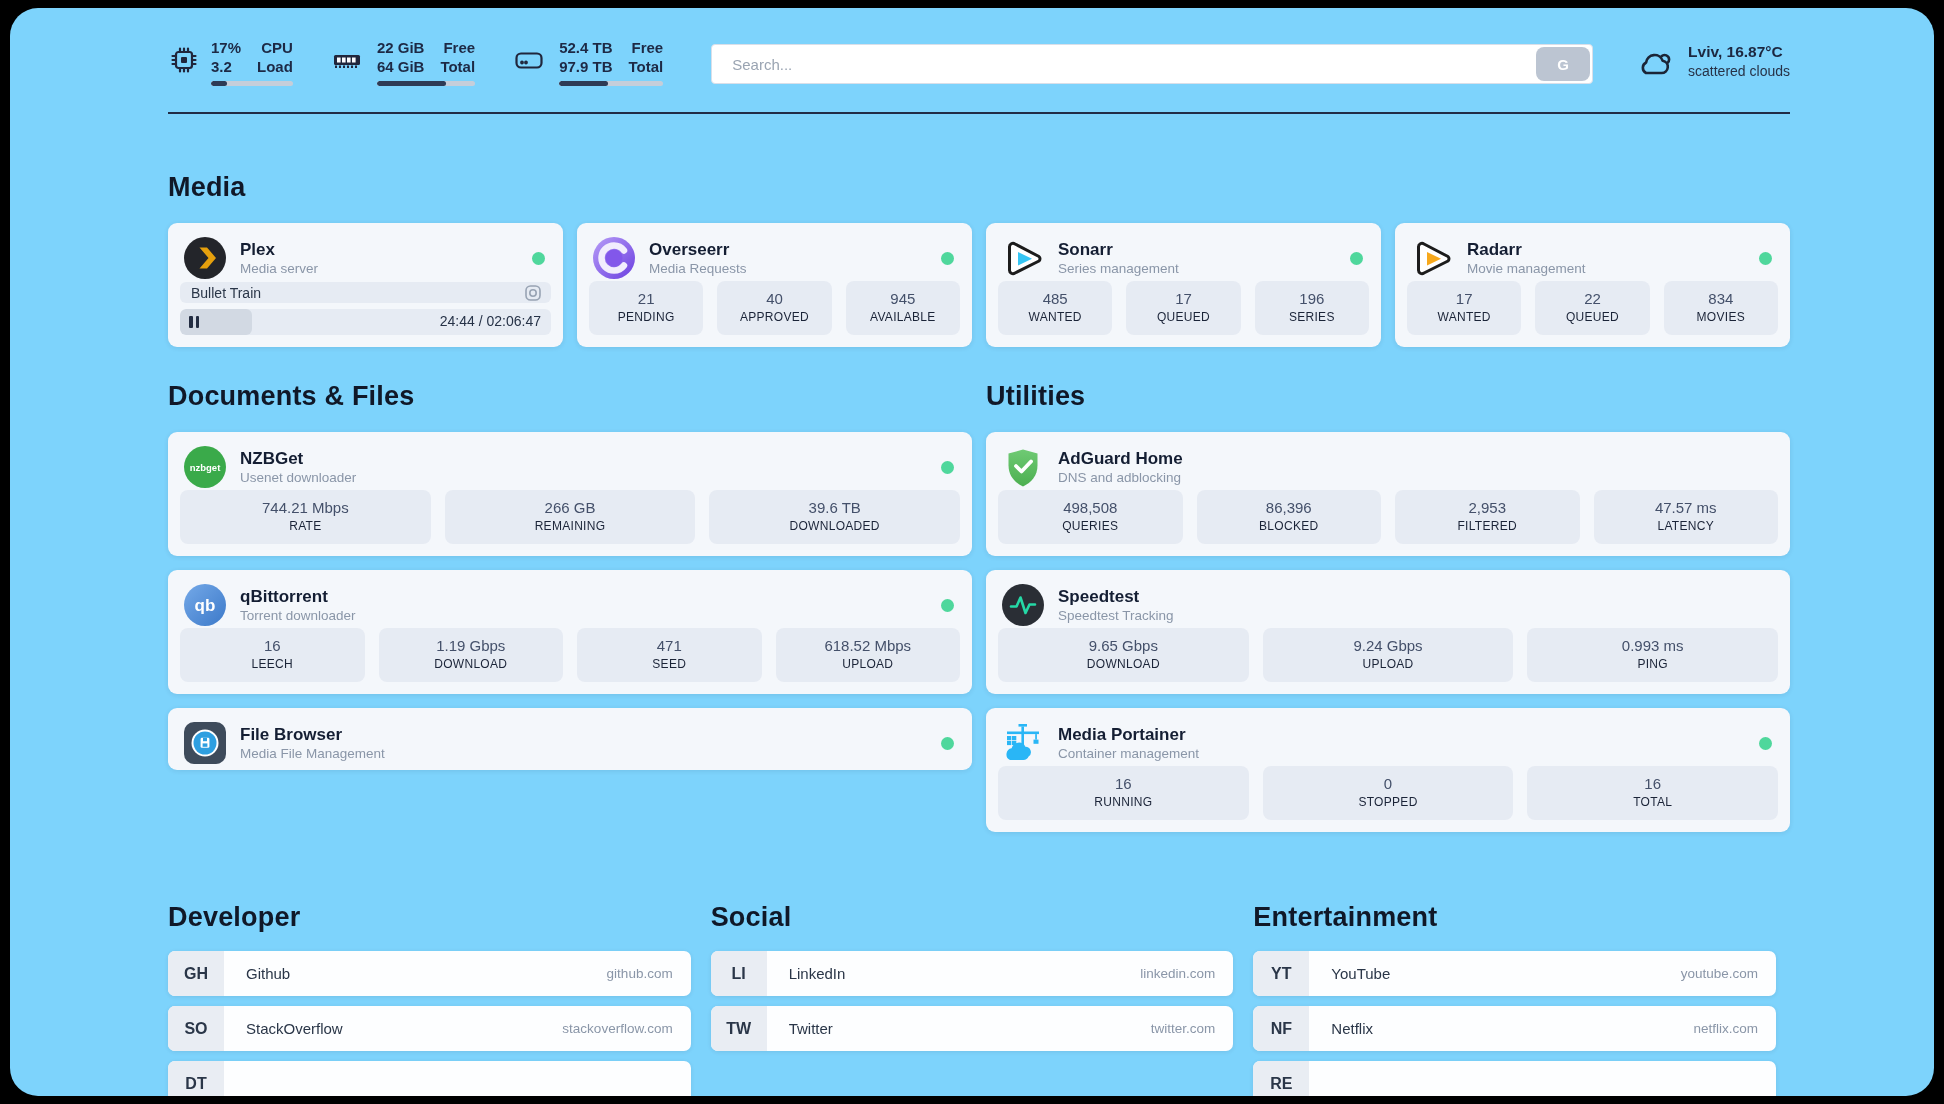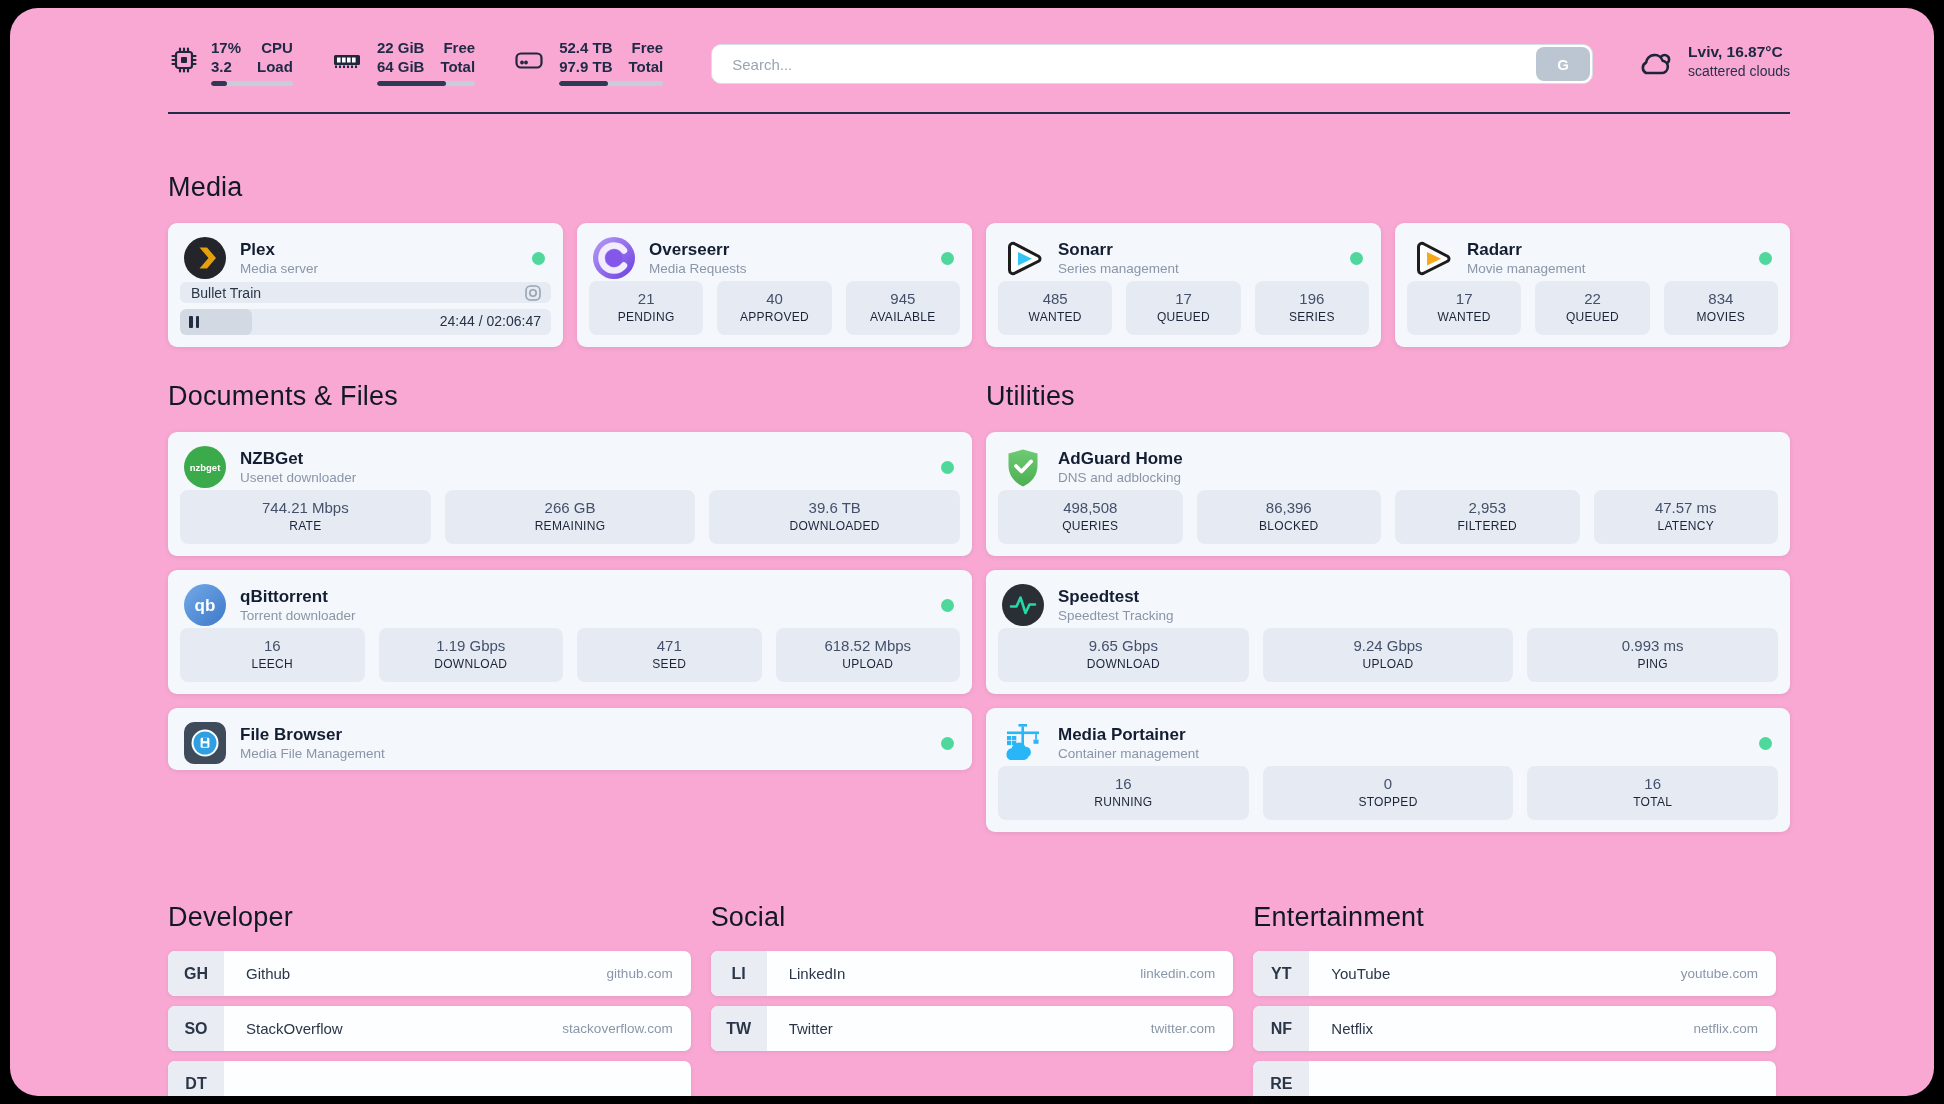--- a/index.html
+++ b/index.html
@@ -1,48 +1,48 @@
 <!DOCTYPE html>
 <html><head>
 <meta charset="utf-8">
 <style>
   * { box-sizing: border-box; margin: 0; padding: 0; }
   html,body { width:1944px; height:1104px; background:#000; overflow:hidden;
     font-family:"Liberation Sans","DejaVu Sans",sans-serif; }
   .page { position:absolute; left:10px; top:8px; right:10px; bottom:8px;
-    background:#f9a8d4; border-radius:28px; overflow:hidden; }
+    background:#7dd3fc; border-radius:28px; overflow:hidden; }
   .content { position:absolute; left:158px; top:30px; width:1622px; }
 
   
   .topbar { display:flex; align-items:flex-start; }
   .monitor { display:flex; gap:11px; align-items:flex-start; }
   .mon-icon { width:32px; height:32px; margin-top:6px; flex:0 0 auto; }
   .mon-rows { display:flex; gap:16px; }
   .mon-col { display:flex; flex-direction:column; font-size:15px; font-weight:700;
     color:#1d2945; line-height:19px; }
   .mon-col.labs { text-align:right; }
   .mon-bar { height:5px; background:#c6ceda; border-radius:3px; margin-top:5px; overflow:hidden; }
   .mon-fill { height:100%; background:#2e3b55; border-radius:3px; }
   .monitor + .monitor { margin-left:38px;gap:14px; }
   .searchwrap { position:relative; flex:1; margin:6px 0 0 48px; height:40px; }
-  .searchwrap input { width:100%; height:40px; border:1px solid #d9dfe9; border-radius:10px;
+  .searchwrap input { width:100%; height:40px; border:1px solid #d9dfe9; border-radius:4px;
     background:#fff; padding:0 40px 0 20px; font-size:15px; color:#2a3648; outline:none;
     font-family:inherit; }
   .searchwrap input::placeholder { color:#9aa4b2; }
   .gbtn { position:absolute; right:3px; top:3px; bottom:3px; width:54px; border:none;
     background:#bcc5d2; color:#fff; font-size:15px; font-weight:700; border-radius:8px;
     cursor:pointer; font-family:inherit; }
   .weather { display:flex; gap:13px; align-items:center; margin:4px 0 0 42px; }
   .weather svg { width:40px; height:36px; }
   .wloc { font-size:15.5px; font-weight:700; color:#1c2740; line-height:20px; }
   .wcond { font-size:14px; color:#273247; line-height:19px; }
   .divider { height:2px; background:#212c46; margin-top:26px; }
 
   
-  h2.sec { font-size:27px; font-weight:400; color:#101828; letter-spacing:.2px; }
+  h2.sec { font-size:27px; font-weight:700; color:#101828; letter-spacing:.2px; }
   .media-head { margin-top:58px; margin-bottom:20px; }
   .media-row { display:grid; grid-template-columns:repeat(4,1fr); gap:14px; }
 
   .card { background:#f4f7fb; border-radius:9px; box-shadow:0 1px 5px rgba(30,41,59,.10);
     display:flex; flex-direction:column; cursor:pointer; }
   .media-row .card { height:124px; }
   .card-head { display:flex; align-items:center; gap:14px; padding:14px 18px 0 16px; }
   .svc-icon { width:42px; height:42px; flex:0 0 auto; display:block; }
   .svc-icon svg { width:42px; height:42px; display:block; }
   .svc-title { font-size:17px; font-weight:700; color:#141e33; line-height:21px; }

